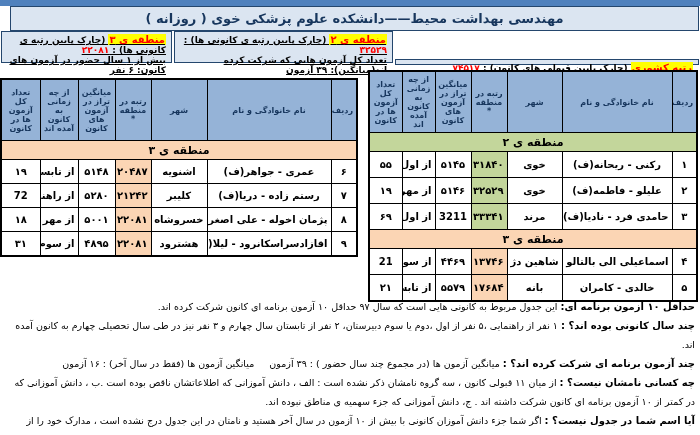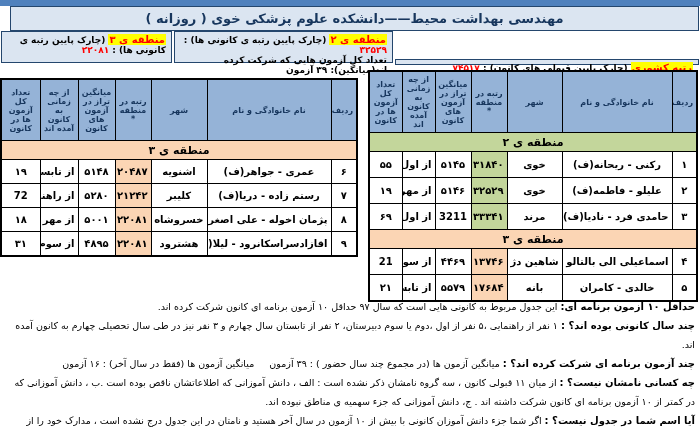--- a/index.html
+++ b/index.html
@@ -8,21 +8,21 @@
   
   .topbar{position:absolute;top:0;left:0;right:0;height:6px;background:#4f81bd;}
   
   .titlebar{position:absolute;top:6px;left:10px;right:1px;height:23px;background:#dbe5f1;
             border:1px solid #24466d;display:flex;align-items:center;justify-content:center;
             font-weight:bold;font-size:13px;color:#17365d;}
   
   .infoband{position:absolute;top:31px;left:1px;right:1px;height:32px;display:flex;gap:2px;}
   .infobox{background:#dbe5f1;border:1px solid #24466d;box-sizing:border-box;
            padding:2px 5px;font-size:9px;color:#000;display:flex;flex-direction:column;
-           justify-content:space-between;font-weight:bold;}
+           justify-content:space-between;font-weight:bold;text-decoration:underline;}
   .ib-national{flex:0 0 304px;margin-top:28px;}
   .ib-region2{flex:0 0 219px;}
   .ib-region3{flex:1 1 auto;}
   .hl{color:#ff0000;background:#ffff00;font-weight:bold;font-size:10px;padding:0 1px;}
   .val{color:#ff0000;font-weight:bold;}
   .split{display:flex;justify-content:space-between;align-items:baseline;}
   
   table.tbl{position:absolute;border-collapse:collapse;border:2px solid #000;background:#fff;
             table-layout:fixed;}
   #tblRight{top:70px;right:2px;width:328px;}
@@ -71,20 +71,21 @@
       <div>
         <span class="hl">منطقه ی ۲</span><span> (چارک پایین رتبه ی کانونی ها) : </span><span class="val">۳۲۵۲۹</span>
       </div>
       <div>تعداد کل آزمون هایی که شرکت کرده اند(میانگین): ۳۹ آزمون</div>
     </div>
 
     <div class="infobox ib-region3">
       <div>
         <span class="hl">منطقه ی ۳</span><span> (چارک پایین رتبه ی کانونی ها) : </span><span class="val">۲۲۰۸۱</span>
       </div>
+      <div>بیش از ۱ سال حضور در آزمون های کانون: ۶ نفر</div>
     </div>
 
   </div>
 
   <table class="tbl" id="tblRight">
     <colgroup>
       <col style="width:25px">
         <col style="width:110px">
         <col style="width:55px">
       <col style="width:36px">

